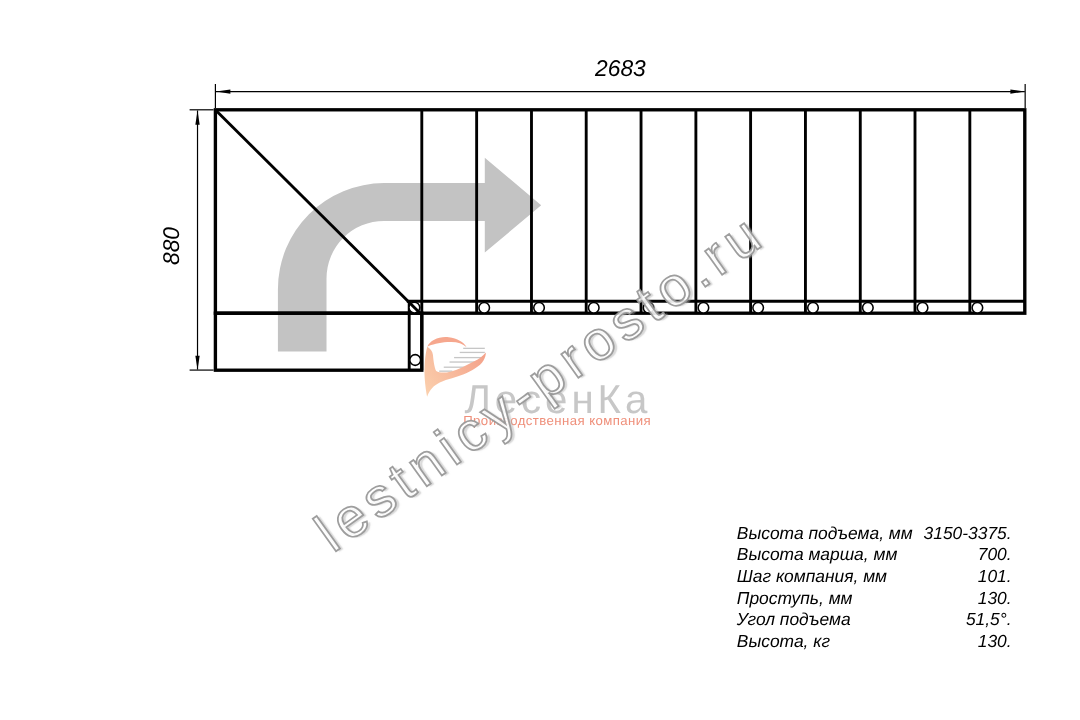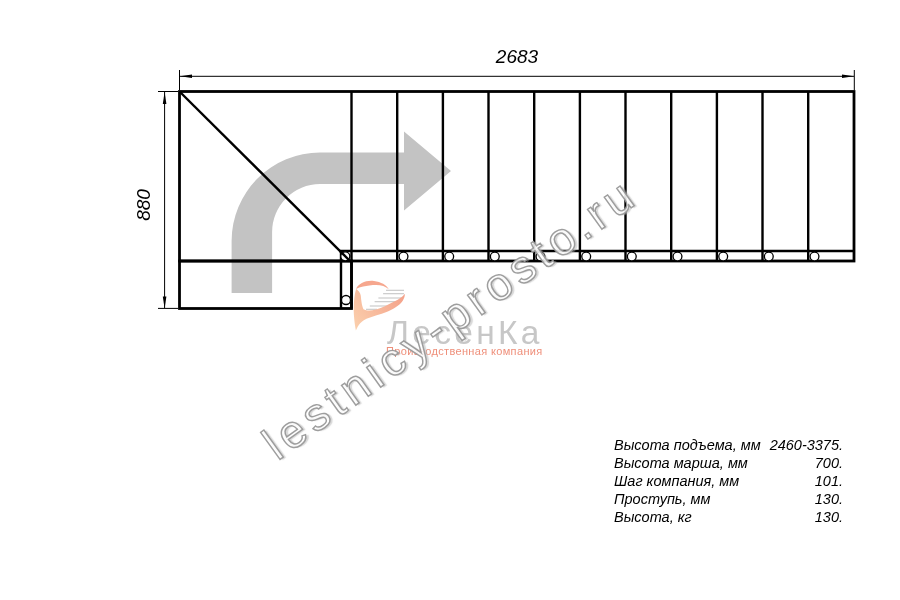--- a/index.html
+++ b/index.html
@@ -110,38 +110,42 @@
   <text x="387" y="324" font-size="33.5" letter-spacing="3.3" fill="#c7c7c7">ЛесенКа</text>
 
   <text x="386" y="334.5" font-size="11" letter-spacing="0.35" fill="#ef8f7a">Производственная компания</text>
 </svg>
 
 
 <div class="specs">
 
   <div class="row">
         <span>Высота подъема, мм</span>
-        <span>2460-3375.</span>
+        <span>3150-3375.</span>
       </div>
 
   <div class="row">
         <span>Высота марша, мм</span>
         <span>700.</span>
       </div>
 
   <div class="row">
         <span>Шаг компания, мм</span>
         <span>101.</span>
       </div>
 
   <div class="row">
         <span>Проступь, мм</span>
         <span>130.</span>
       </div>
 
+  <div class="row">
+        <span>Угол подъема</span>
+        <span>51,5°.</span>
+      </div>
 
   <div class="row">
         <span>Высота, кг</span>
         <span>130.</span>
       </div>
 </div>
 
 
 <div class="wm">lestnicy-prosto.ru</div>
 </div>

